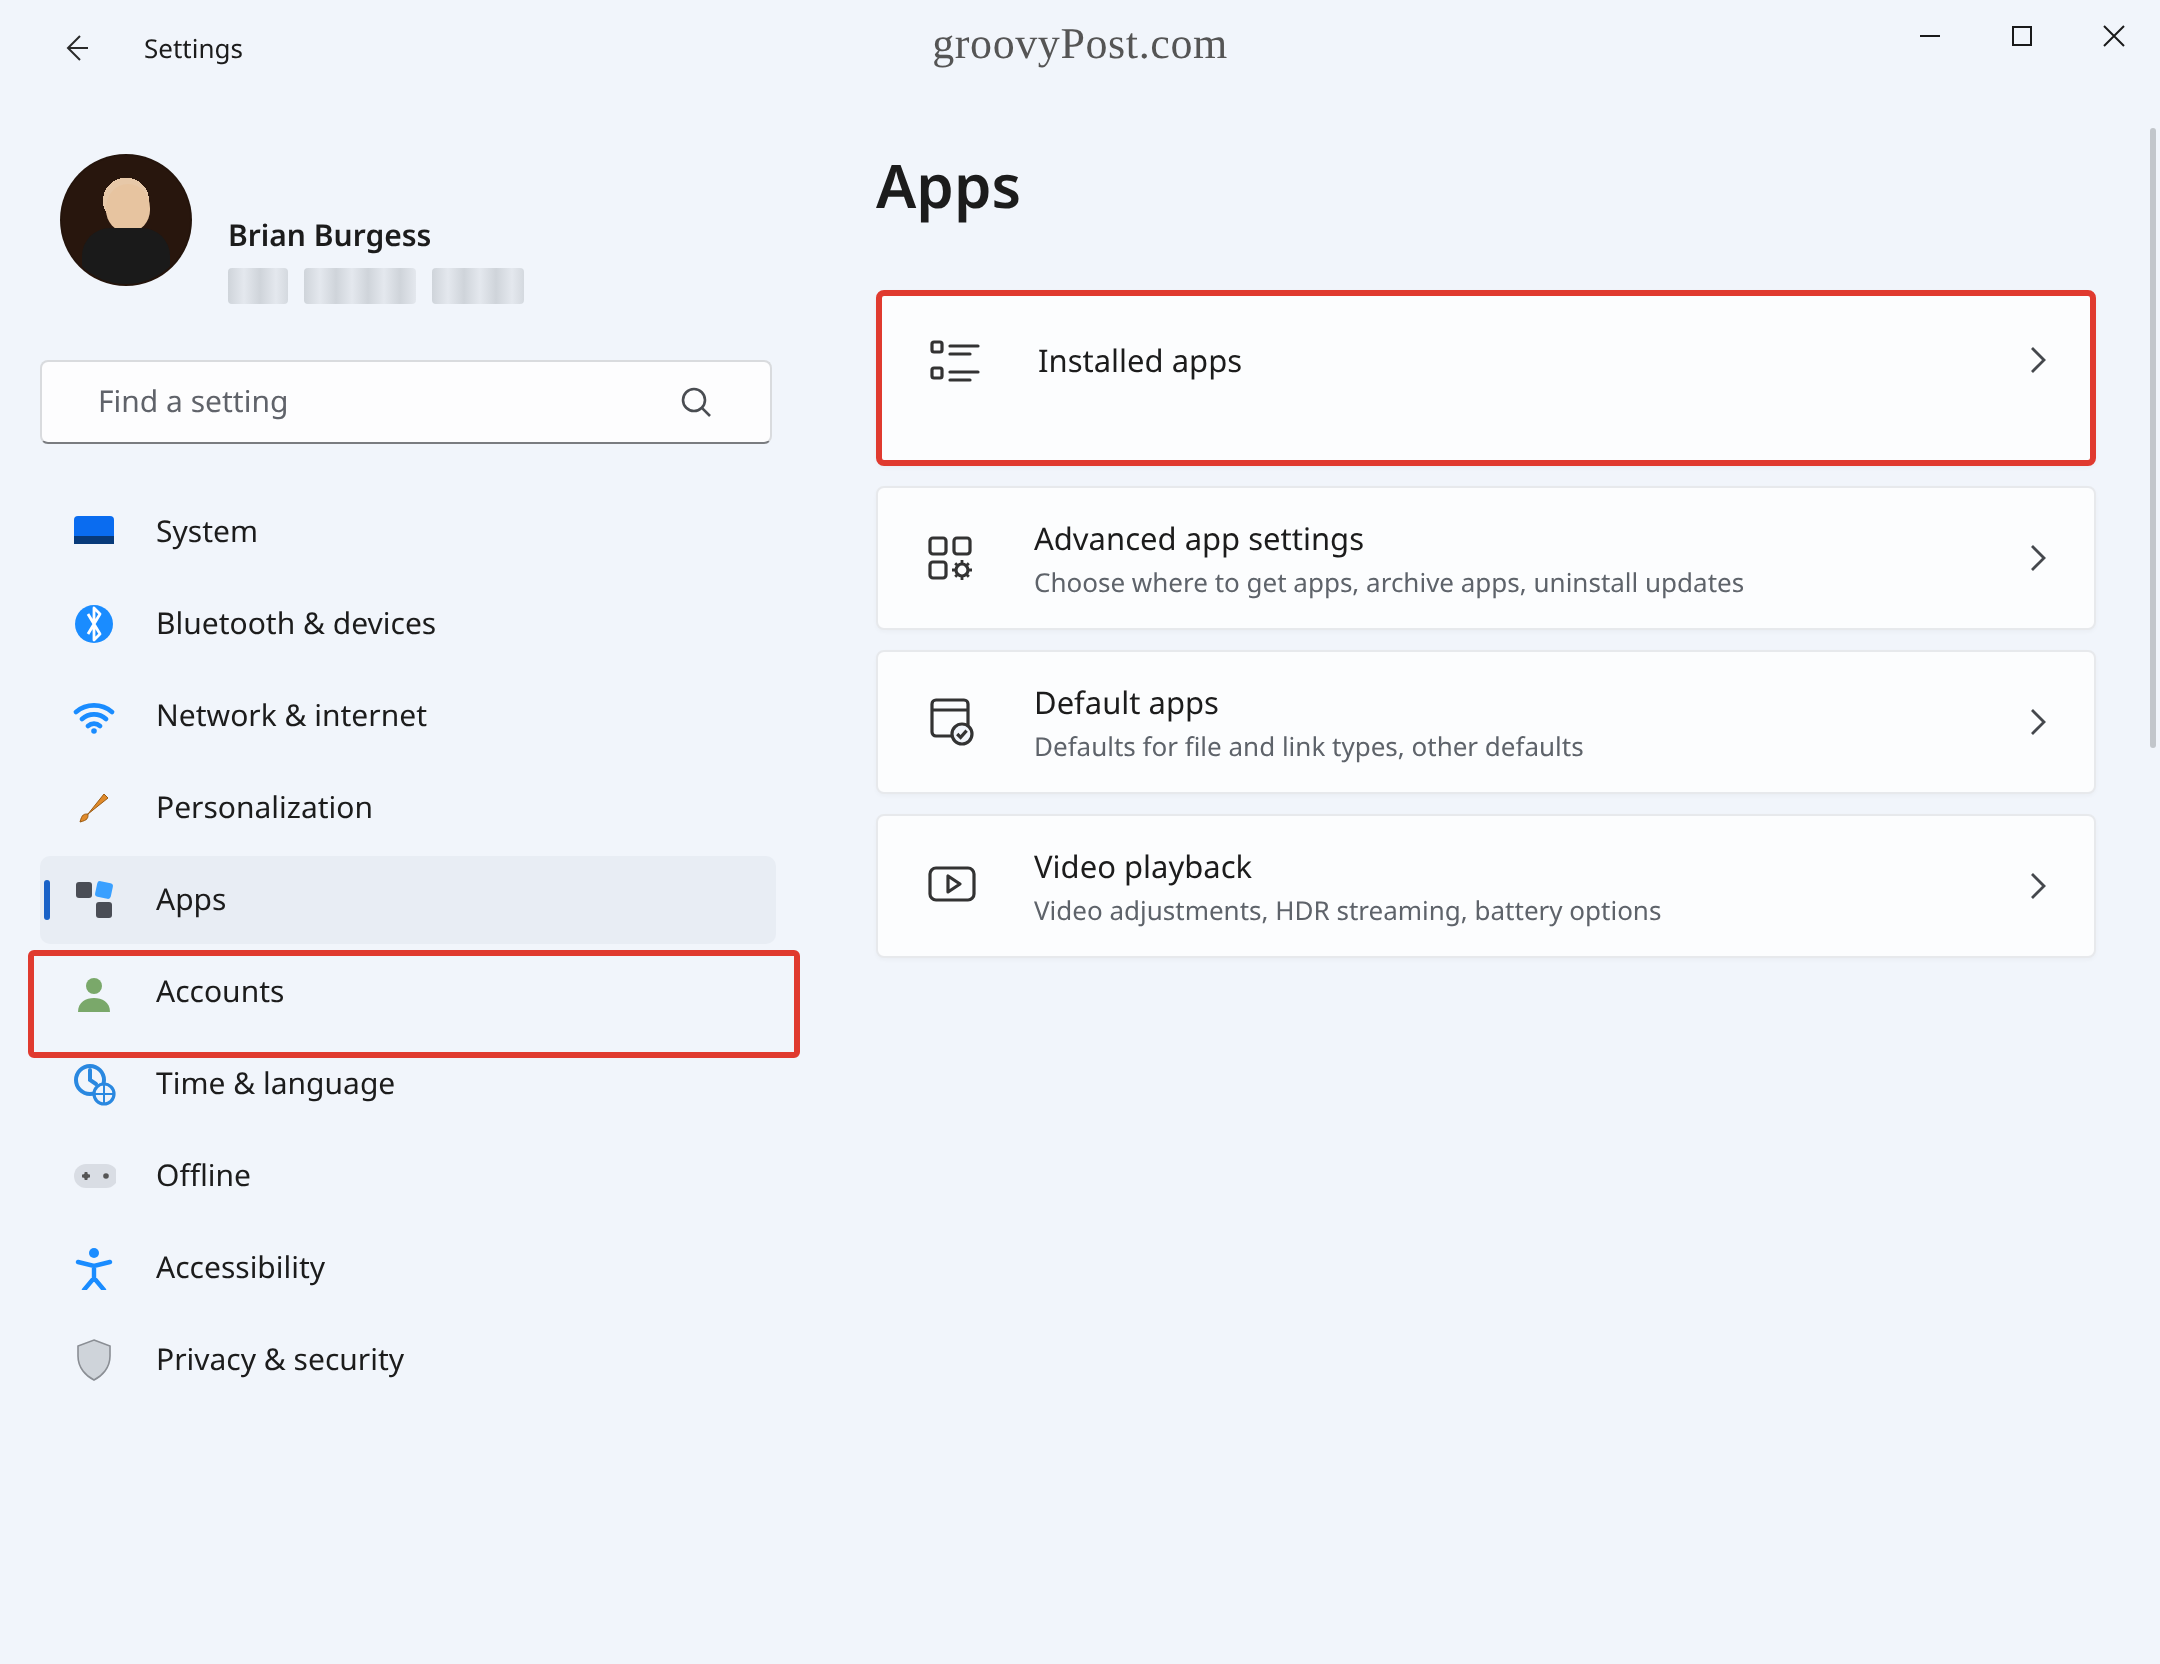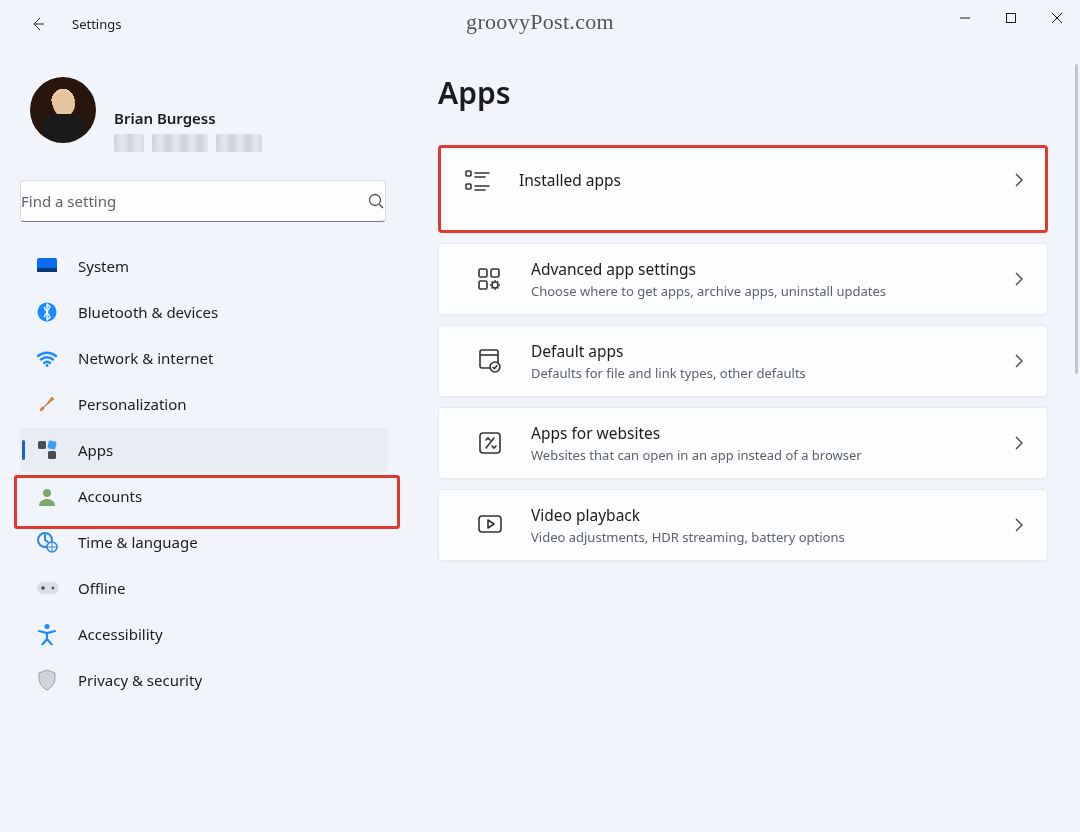--- a/index.html
+++ b/index.html
@@ -13,35 +13,35 @@
   .win-controls .btn { width:46px; height:36px; display:flex; align-items:center; justify-content:center;}
   .content { display:flex; height:calc(100% - 48px);}
   .sidebar { width:398px; padding:20px 6px 0 20px; flex:0 0 398px;}
   .profile { display:flex; align-items:center; gap:18px; margin-bottom:28px; padding-left:10px;}
   .avatar { width:66px; height:66px; border-radius:50%; background:radial-gradient(circle at 50% 35%, #e7c8a8 0 22%, #28160d 22% 38%, #28160d 38%); border:1px solid rgba(0,0,0,.08); flex:0 0 66px; position:relative; overflow:hidden;}
   .avatar::after{content:"";position:absolute;left:10px;right:10px;bottom:-6px;height:34px;background:#1a1a1a;border-radius:14px 14px 0 0;}
   .avatar::before{content:"";position:absolute;left:22px;top:14px;width:22px;height:24px;background:#e7c4a0;border-radius:50% 50% 46% 46%;}
   .profile .name { font-size:15px; font-weight:600; margin-bottom:6px;margin-top:40px;}
   .profile .redacted { display:flex; gap:8px;}
   .profile .redacted span{display:inline-block;height:18px;background:linear-gradient(90deg,#cfd4da 0,#e4e8ee 8px,#cfd4da 16px);background-size:16px 100%; border-radius:2px;}
-  .searchbox { margin:0 6px 22px 0; height:42px; background:#fdfdfe; border:1px solid #d9dbde; border-bottom:1.5px solid #7a7c80; border-radius:4px; display:flex; align-items:center; padding:0 0; gap:10px;}
+  .searchbox { margin:0 6px 22px 0; height:42px; background:#fdfdfe; border:1px solid #d9dbde; border-bottom:1.5px solid #7a7c80; border-radius:4px; display:flex; align-items:center; padding:0 28px; gap:10px;}
   .searchbox input { border:none; outline:none; flex:1; font-size:15px; color:#5e6166; background:transparent;}
   .searchbox input::placeholder{color:#60636a;}
   .nav { display:flex; flex-direction:column; gap:2px; margin-top:4px; padding-right:4px;}
   .nav-item { height:44px; display:flex; align-items:center; gap:20px; padding:0 0 0 16px; border-radius:5px; font-size:15px; cursor:default; position:relative;}
   .nav-item.selected { background:#e8edf4;}
   .nav-item.selected::before{content:"";position:absolute;left:2px;top:12px;bottom:12px;width:3px;border-radius:2px;background:#1a62c7;}
   .nav-item .icon { width:22px; height:22px; display:flex; align-items:center; justify-content:center; flex:0 0 22px;}
   .nav-item .label{ white-space:nowrap;}
   .highlight-sidebar { position:absolute; border:3px solid #e03a2f; border-radius:3px; pointer-events:none;}
   
   .main { flex:1; padding:24px 32px 0 40px; position:relative; overflow:hidden;}
   .page-title { font-size:30px; font-weight:600; margin-bottom:32px;}
   .cards { display:flex; flex-direction:column; gap:10px;}
-  .card { background:#fcfdfe; border:1px solid #e7e9ec; border-radius:4px; box-shadow:0 1px 2px rgba(0,0,0,.03); min-height:72px; display:flex; align-items:center; padding:12px 18px 12px 36px; gap:26px; position:relative;}
+  .card { background:#fcfdfe; border:1px solid #e7e9ec; border-radius:4px; box-shadow:0 1px 2px rgba(0,0,0,.03); min-height:72px; display:flex; align-items:center; padding:12px 18px 12px 22px; gap:26px; position:relative;}
   .card.first-highlight { border:3px solid #e03a2f; padding:2px 16px 20px 22px; min-height:88px;}
   .card .c-icon { width:30px; height:30px; display:flex; align-items:center; justify-content:center; flex:0 0 30px; color:#333;}
   .card .c-text { display:flex; flex-direction:column; gap:2px; flex:1;}
   .card .c-title { font-size:15.5px;}
   .card .c-sub { font-size:13px; color:#5e636a;}
   .card .chev { width:20px; height:20px; display:flex; align-items:center; justify-content:center; color:#45484d;}
   .scrollbar { position:absolute; right:2px; top:64px; width:3px; height:310px; background:#c2c6cb; border-radius:3px;}
   svg { display:block;}
 </style>
 </head>
@@ -256,37 +256,20 @@
           </div>
           <div class="chev">
               <svg width="10" height="14">
                 <path d="M2 1l6 6-6 6" fill="none" stroke="#45484d" stroke-width="1.4"></path>
               </svg>
             </div>
         </div>
 
 
 
-        <div class="card">
-          <div class="c-icon">
-            <svg width="24" height="24">
-                <rect x="2" y="2" width="20" height="20" rx="3" fill="none" stroke="#333" stroke-width="1.6"></rect>
-                <path d="M8 17l8-10m-8 2 2-2 2 2m2 6 2 2 2-2" fill="none" stroke="#333" stroke-width="1.6" stroke-linecap="round"></path>
-              </svg>
-          </div>
-          <div class="c-text">
-            <div class="c-title">Apps for websites</div>
-            <div class="c-sub">Websites that can open in an app instead of a browser</div>
-          </div>
-          <div class="chev">
-              <svg width="10" height="14">
-                <path d="M2 1l6 6-6 6" fill="none" stroke="#45484d" stroke-width="1.4"></path>
-              </svg>
-            </div>
-        </div>
 
         <div class="card">
           <div class="c-icon">
             <svg width="26" height="22">
                 <rect x="2" y="2" width="22" height="16" rx="3" fill="none" stroke="#333" stroke-width="1.6"></rect>
                 <path d="M11 6v8l6-4z" fill="none" stroke="#333" stroke-width="1.6" stroke-linejoin="round"></path>
               </svg>
           </div>
           <div class="c-text">
             <div class="c-title">Video playback</div>

